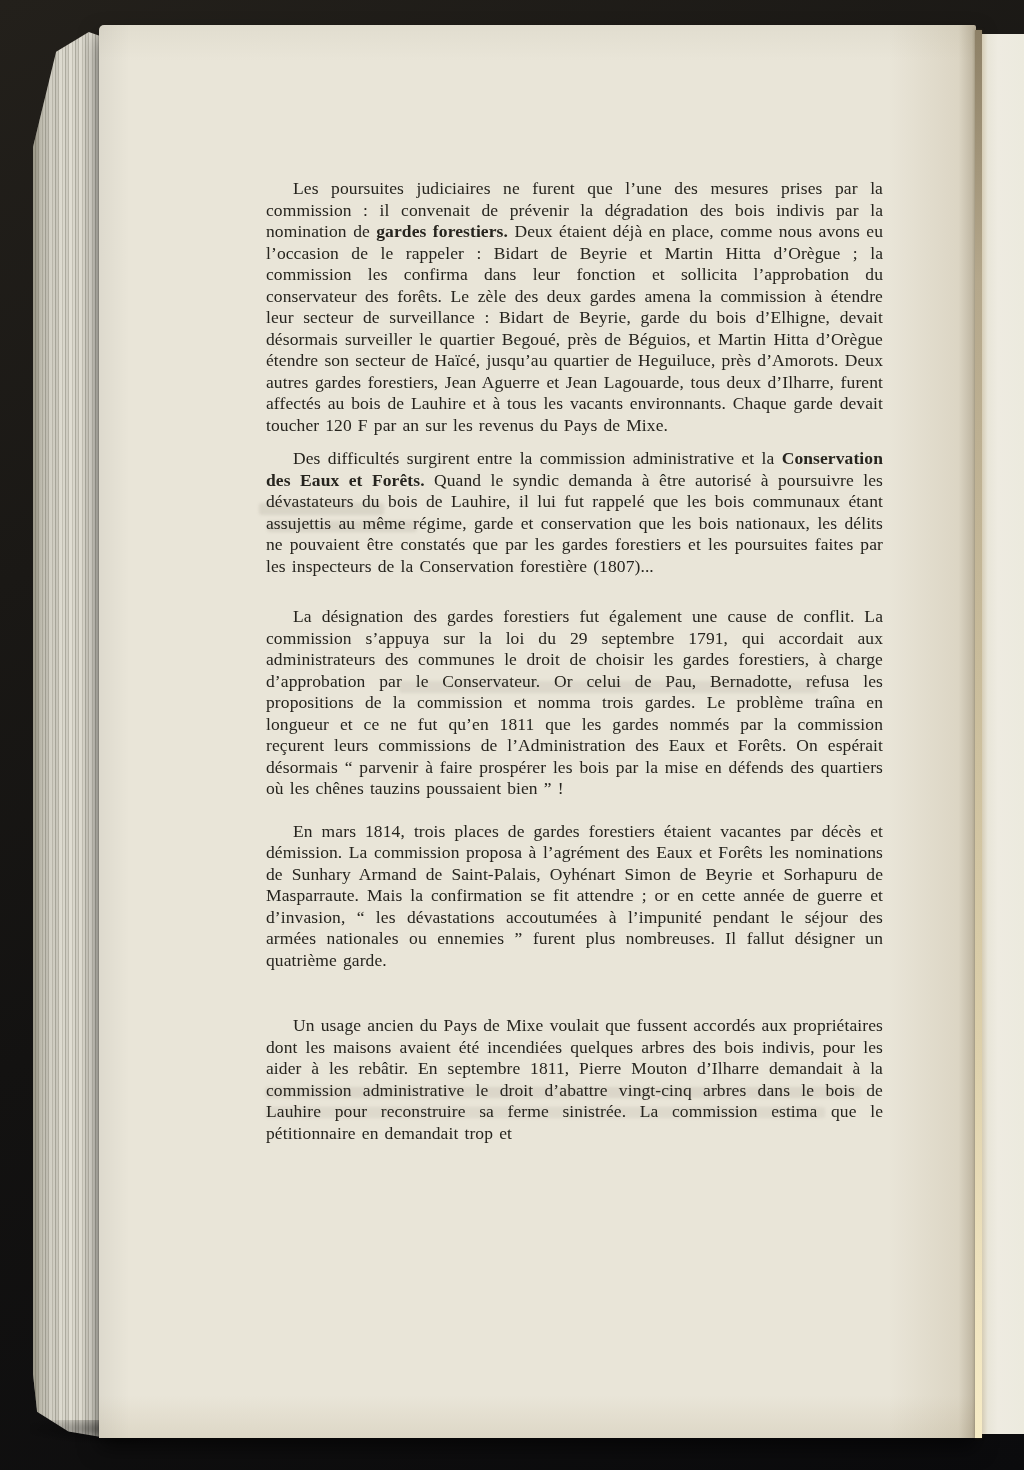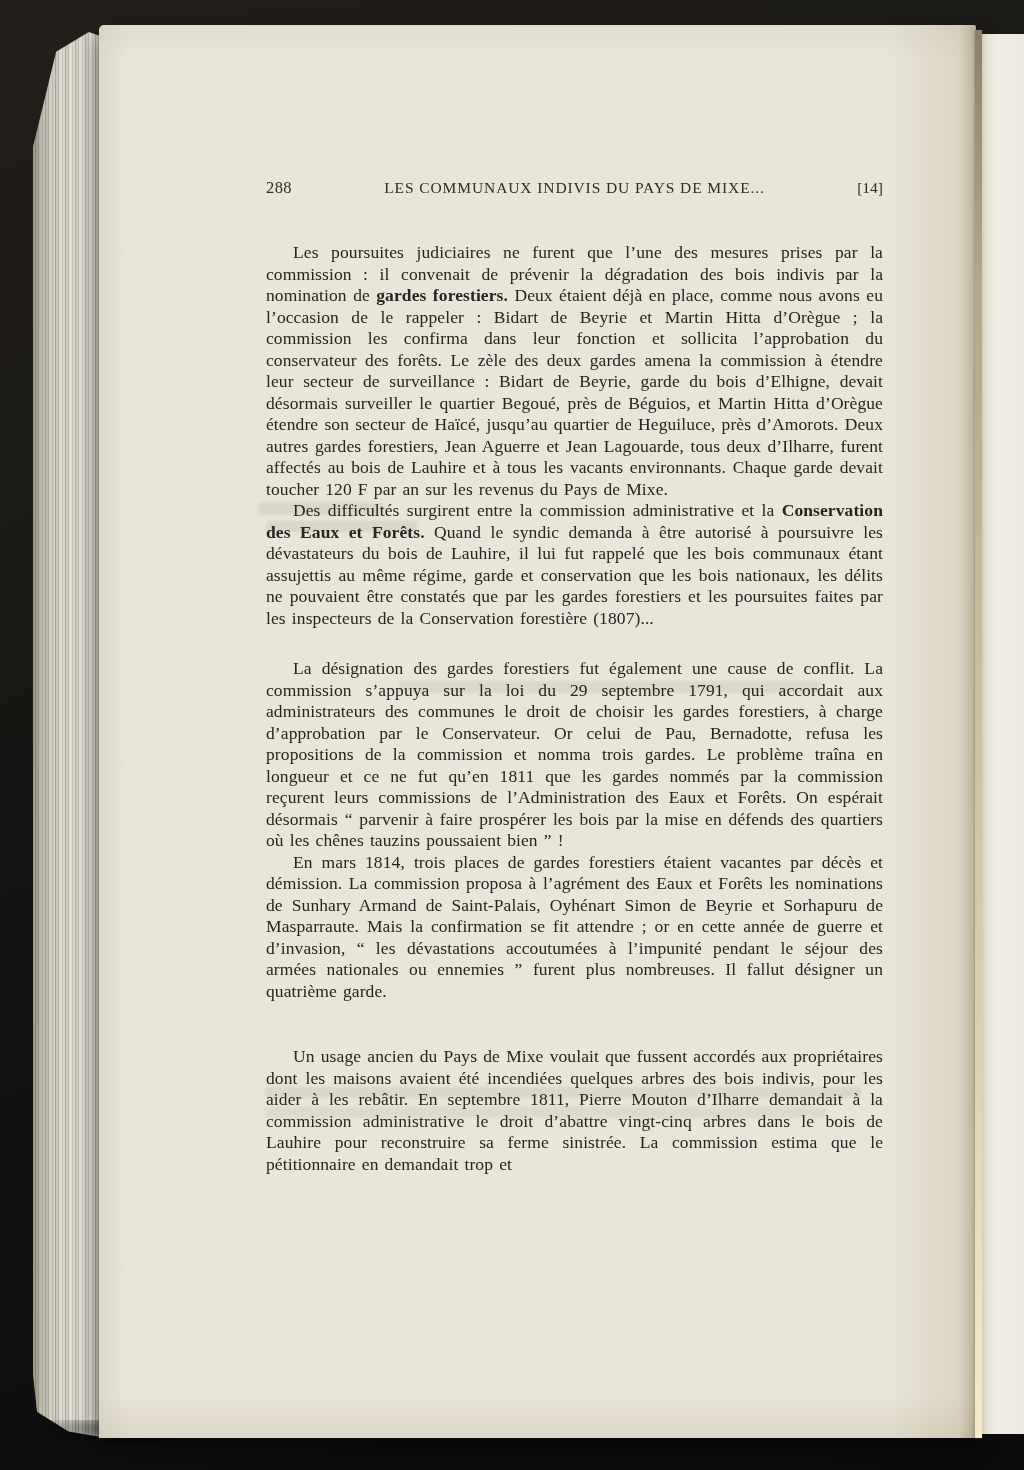--- a/index.html
+++ b/index.html
@@ -68,24 +68,24 @@
   }
   .header .num{font-size:16.5px;letter-spacing:0.4px;}
   .header .title{font-size:15.5px;letter-spacing:0.9px;}
   .header .ref{font-size:15.5px;}
 
   .body{
     font-size:17.5px;line-height:21.5px;text-align:justify;
     word-spacing:1.6px;letter-spacing:0.1px;color:var(--ink);
   }
   .body p{margin:0;text-indent:27px;}
-  .body p:nth-of-type(1){}
+  .body p:nth-of-type(1){margin-bottom:12px;}
   .body p:nth-of-type(2){margin-bottom:29px;}
   .body p:nth-of-type(3){}
-  .body p:nth-of-type(4){margin-bottom:44px;}
+  .body p:nth-of-type(4){margin-bottom:44px;margin-top:21px;}
   .body .b{font-weight:bold;}
 
   
   .ghost{
     position:absolute;border-radius:3px;
     background:rgba(108,102,84,0.12);
     filter:blur(1.4px);
     pointer-events:none;
   }
   .g1{left:160px;top:478px;width:125px;height:12px;}
@@ -103,25 +103,20 @@
   <div class="stack-shadow"></div>
 
   <div class="page">
     <div class="ghost g1"></div>
     <div class="ghost g2"></div>
     <div class="ghost g3"></div>
     <div class="ghost g4"></div>
     <div class="ghost g5"></div>
 
     <div class="page-content">
-      <div class="header">
-        <span class="num">288</span>
-        <span class="title">LES COMMUNAUX INDIVIS DU PAYS DE MIXE...</span>
-        <span class="ref">[14]</span>
-      </div>
       <div class="body">
           <p><span>Les poursuites judiciaires ne furent que l’une des mesures prises par la commission&nbsp;: il convenait de prévenir la dégradation des bois indivis par la nomination de </span><span class="b">gardes forestiers.</span><span> Deux étaient déjà en place, comme nous avons eu l’occasion de le rappeler&nbsp;: Bidart de Beyrie et Martin Hitta d’Orègue&nbsp;; la commission les confirma dans leur fonction et sollicita l’approbation du conservateur des forêts. Le zèle des deux gardes amena la commission à étendre leur secteur de surveillance&nbsp;: Bidart de Beyrie, garde du bois d’Elhigne, devait désormais surveiller le quartier Begoué, près de Béguios, et Martin Hitta d’Orègue étendre son secteur de Haïcé, jusqu’au quartier de Heguiluce, près d’Amorots. Deux autres gardes forestiers, Jean Aguerre et Jean Lagouarde, tous deux d’Ilharre, furent affectés au bois de Lauhire et à tous les vacants environnants. Chaque garde devait toucher 120&nbsp;F par an sur les revenus du Pays de Mixe.</span></p>
           <p><span>Des difficultés surgirent entre la commission administrative et la </span><span class="b">Conservation des Eaux et Forêts.</span><span> Quand le syndic demanda à être autorisé à poursuivre les dévastateurs du bois de Lauhire, il lui fut rappelé que les bois communaux étant assujettis au même régime, garde et conservation que les bois nationaux, les délits ne pouvaient être constatés que par les gardes forestiers et les poursuites faites par les inspecteurs de la Conservation forestière (1807)...</span></p>
           <p><span>La désignation des gardes forestiers fut également une cause de conflit. La commission s’appuya sur la loi du 29 septembre 1791, qui accordait aux administrateurs des communes le droit de choisir les gardes forestiers, à charge d’approbation par le Conservateur. Or celui de Pau, Bernadotte, refusa les propositions de la commission et nomma trois gardes. Le problème traîna en longueur et ce ne fut qu’en 1811 que les gardes nommés par la commission reçurent leurs commissions de l’Administration des Eaux et Forêts. On espérait désormais “&nbsp;parvenir à faire prospérer les bois par la mise en défends des quartiers où les chênes tauzins poussaient bien&nbsp;”&nbsp;!</span></p>
           <p><span>En mars 1814, trois places de gardes forestiers étaient vacantes par décès et démission. La commission proposa à l’agrément des Eaux et Forêts les nominations de Sunhary Armand de Saint-Palais, Oyhénart Simon de Beyrie et Sorhapuru de Masparraute. Mais la confirmation se fit attendre&nbsp;; or en cette année de guerre et d’invasion, “&nbsp;les dévastations accoutumées à l’impunité pendant le séjour des armées nationales ou ennemies&nbsp;” furent plus nombreuses. Il fallut désigner un quatrième garde.</span></p>
           <p><span>Un usage ancien du Pays de Mixe voulait que fussent accordés aux propriétaires dont les maisons avaient été incendiées quelques arbres des bois indivis, pour les aider à les rebâtir. En septembre 1811, Pierre Mouton d’Ilharre demandait à la commission administrative le droit d’abattre vingt-cinq arbres dans le bois de Lauhire pour reconstruire sa ferme sinistrée. La commission estima que le pétitionnaire en demandait trop et</span></p>
         </div>
     </div>
   </div>
 

